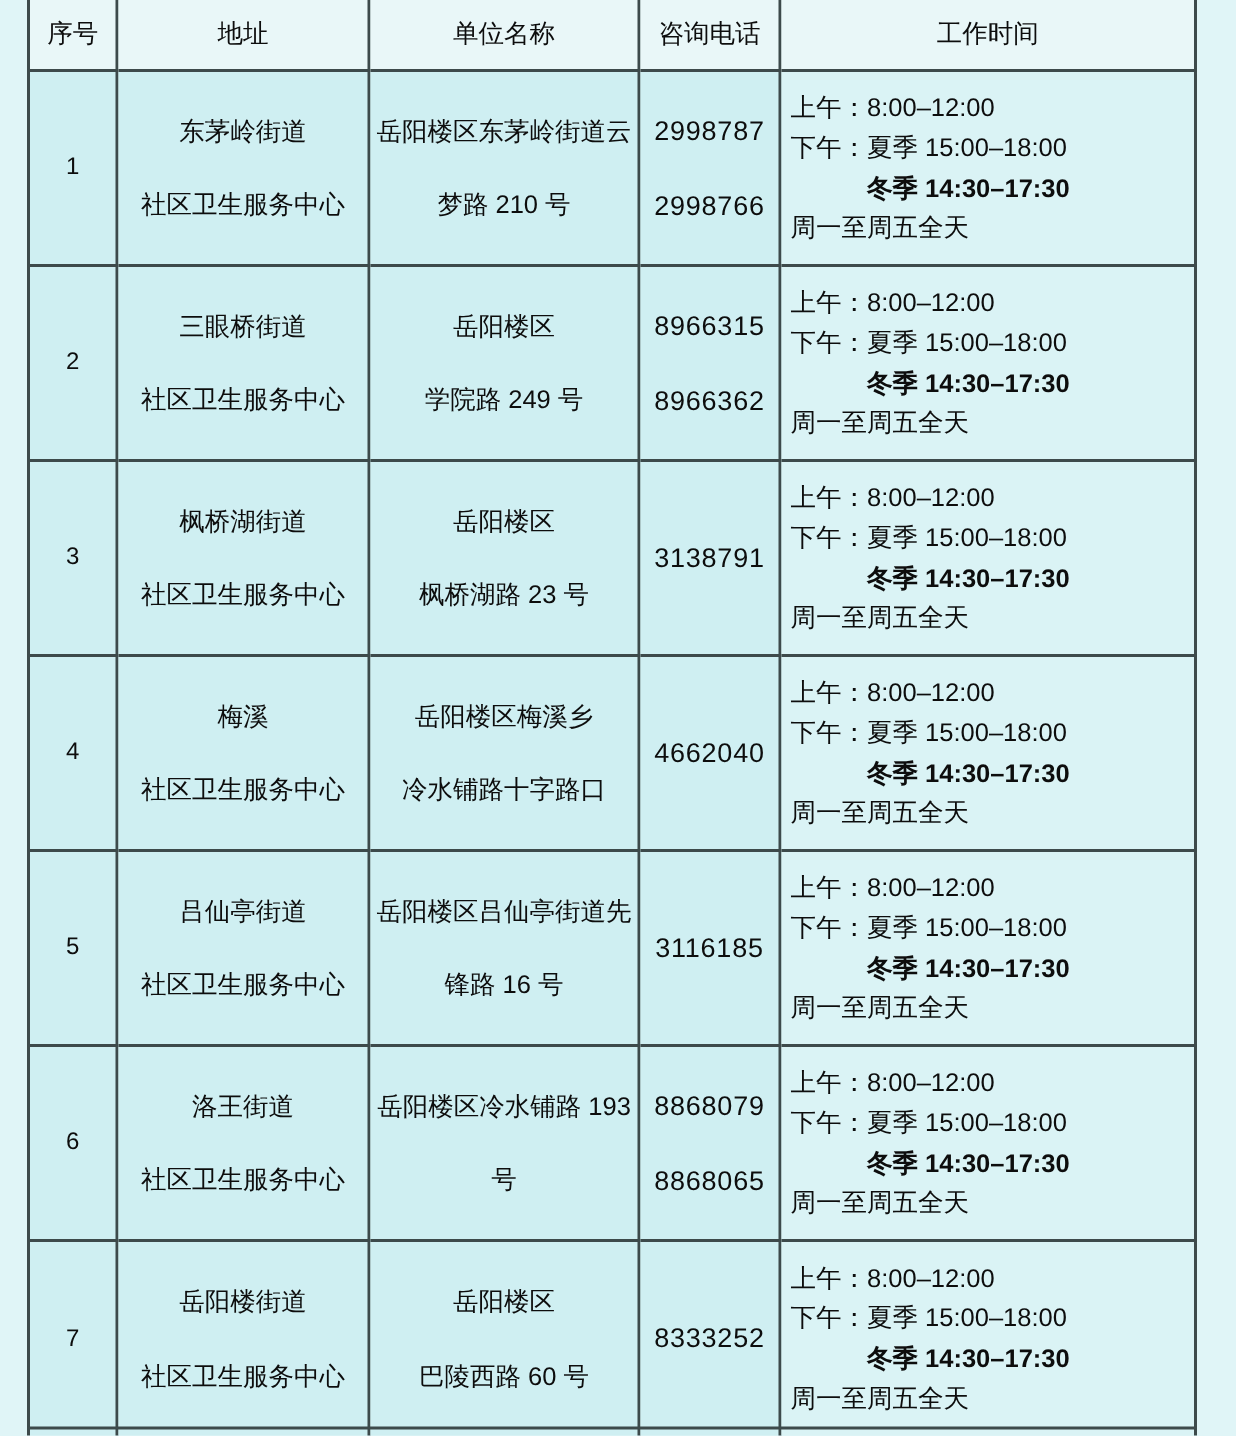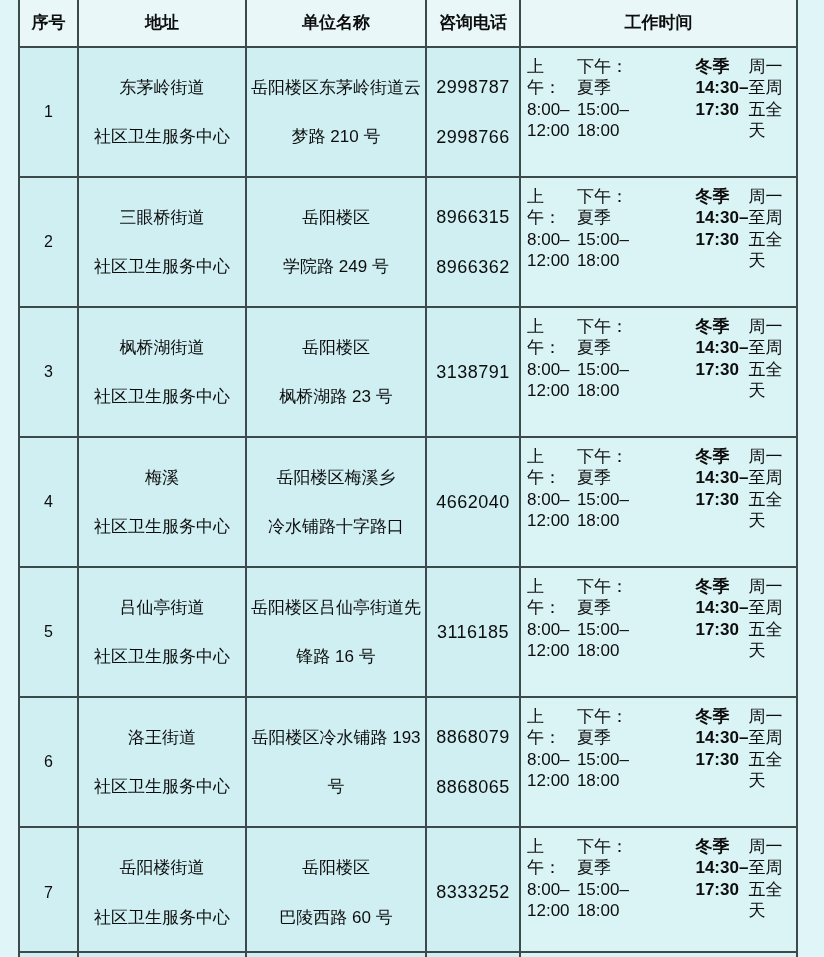--- a/index.html
+++ b/index.html
@@ -34,35 +34,35 @@
     border-bottom: 2px solid var(--border);
     background: var(--cell-bg);
     display: flex;
     align-items: center;
     justify-content: center;
     font-size: 17px;
     line-height: 1.25;
     overflow: hidden;
   }
   
-  .table > .cell:nth-child(-n+5) { background: var(--header-bg); font-weight: bold; }
+  .table > .cell:nth-child(-n+5) { background: var(--header-bg); }
   
   .table > .cell:nth-last-child(-n+6):not(.bottom-line) { border-bottom: none; }
 
   .c-no { font-size: 16px; }
   .c-two {
     flex-direction: column;
     justify-content: space-evenly;
     align-items: center;
     text-align: center;
     padding: 0 2px;
   }
   .c-phone { font-size: 18px; letter-spacing: .5px; }
   .c-hours {
-    flex-direction: row;
+    flex-direction: column;
     justify-content: space-evenly;
     align-items: flex-start;
     text-align: left;
     padding: 8px 4px 8px 6px;
     background: var(--hours-bg);
   }
   .indent { padding-left: 51px; font-weight: bold; }
   .bottom-line {
     position: absolute;
     left: -2px; top: 951px;

